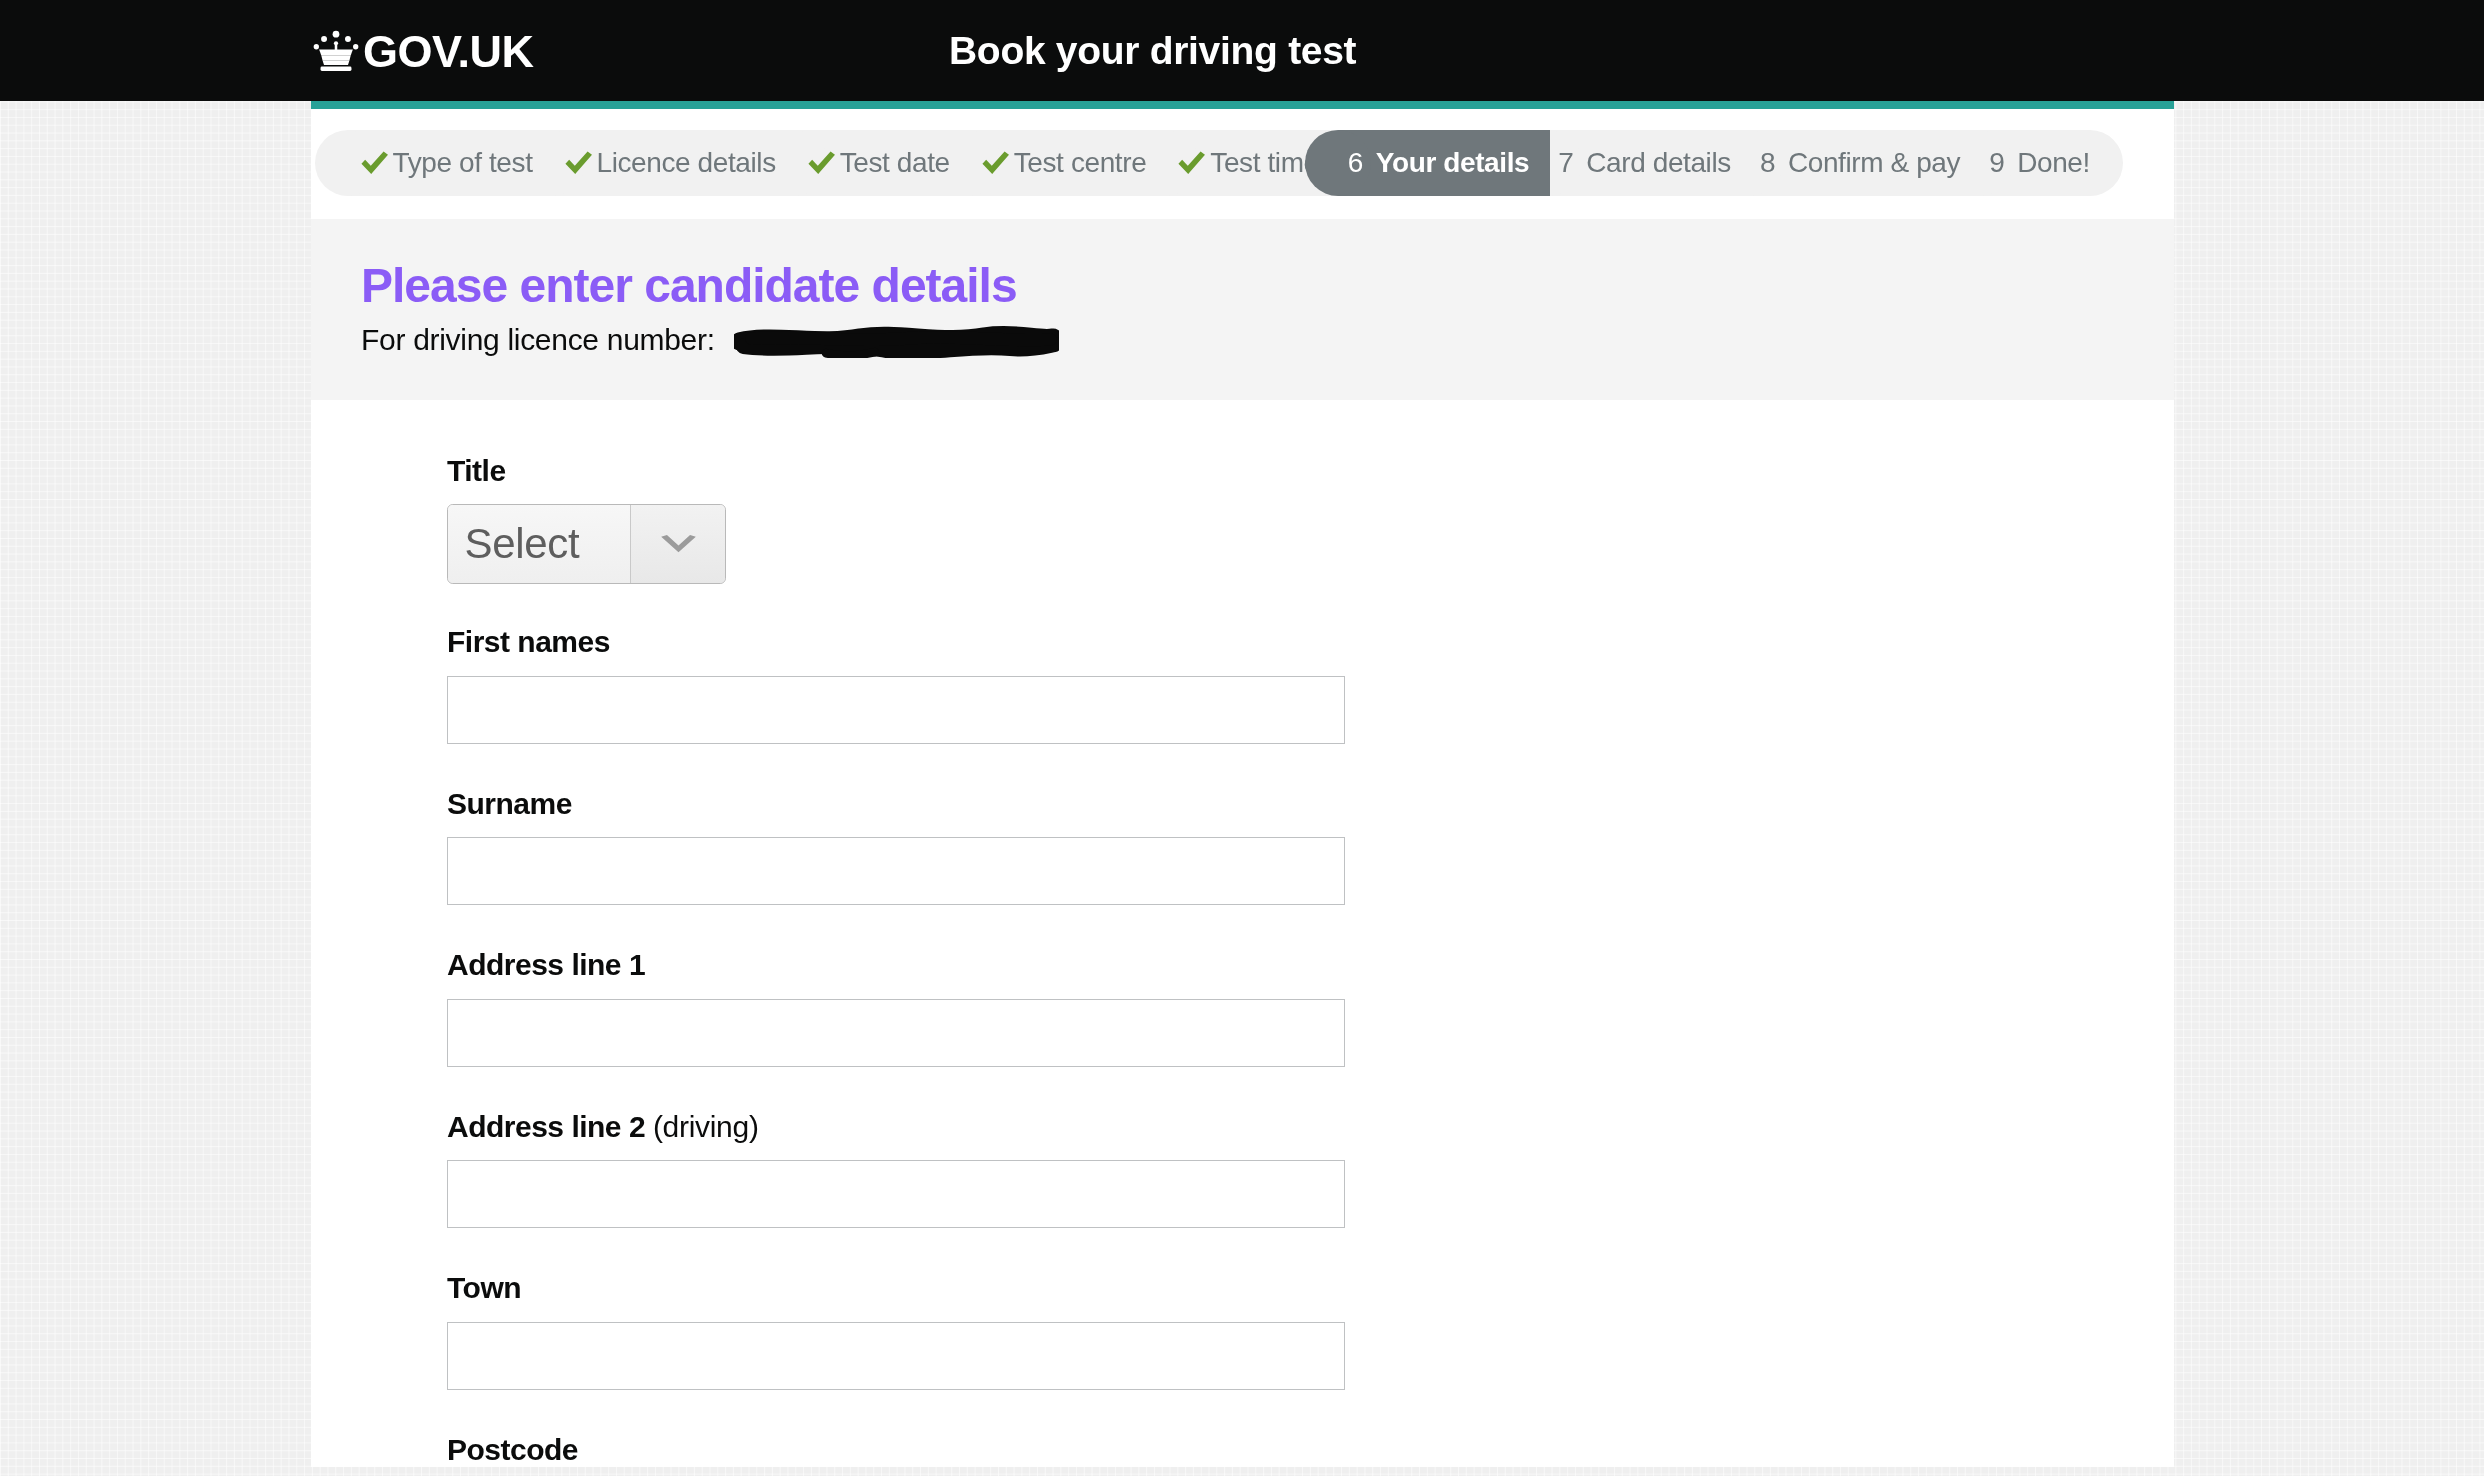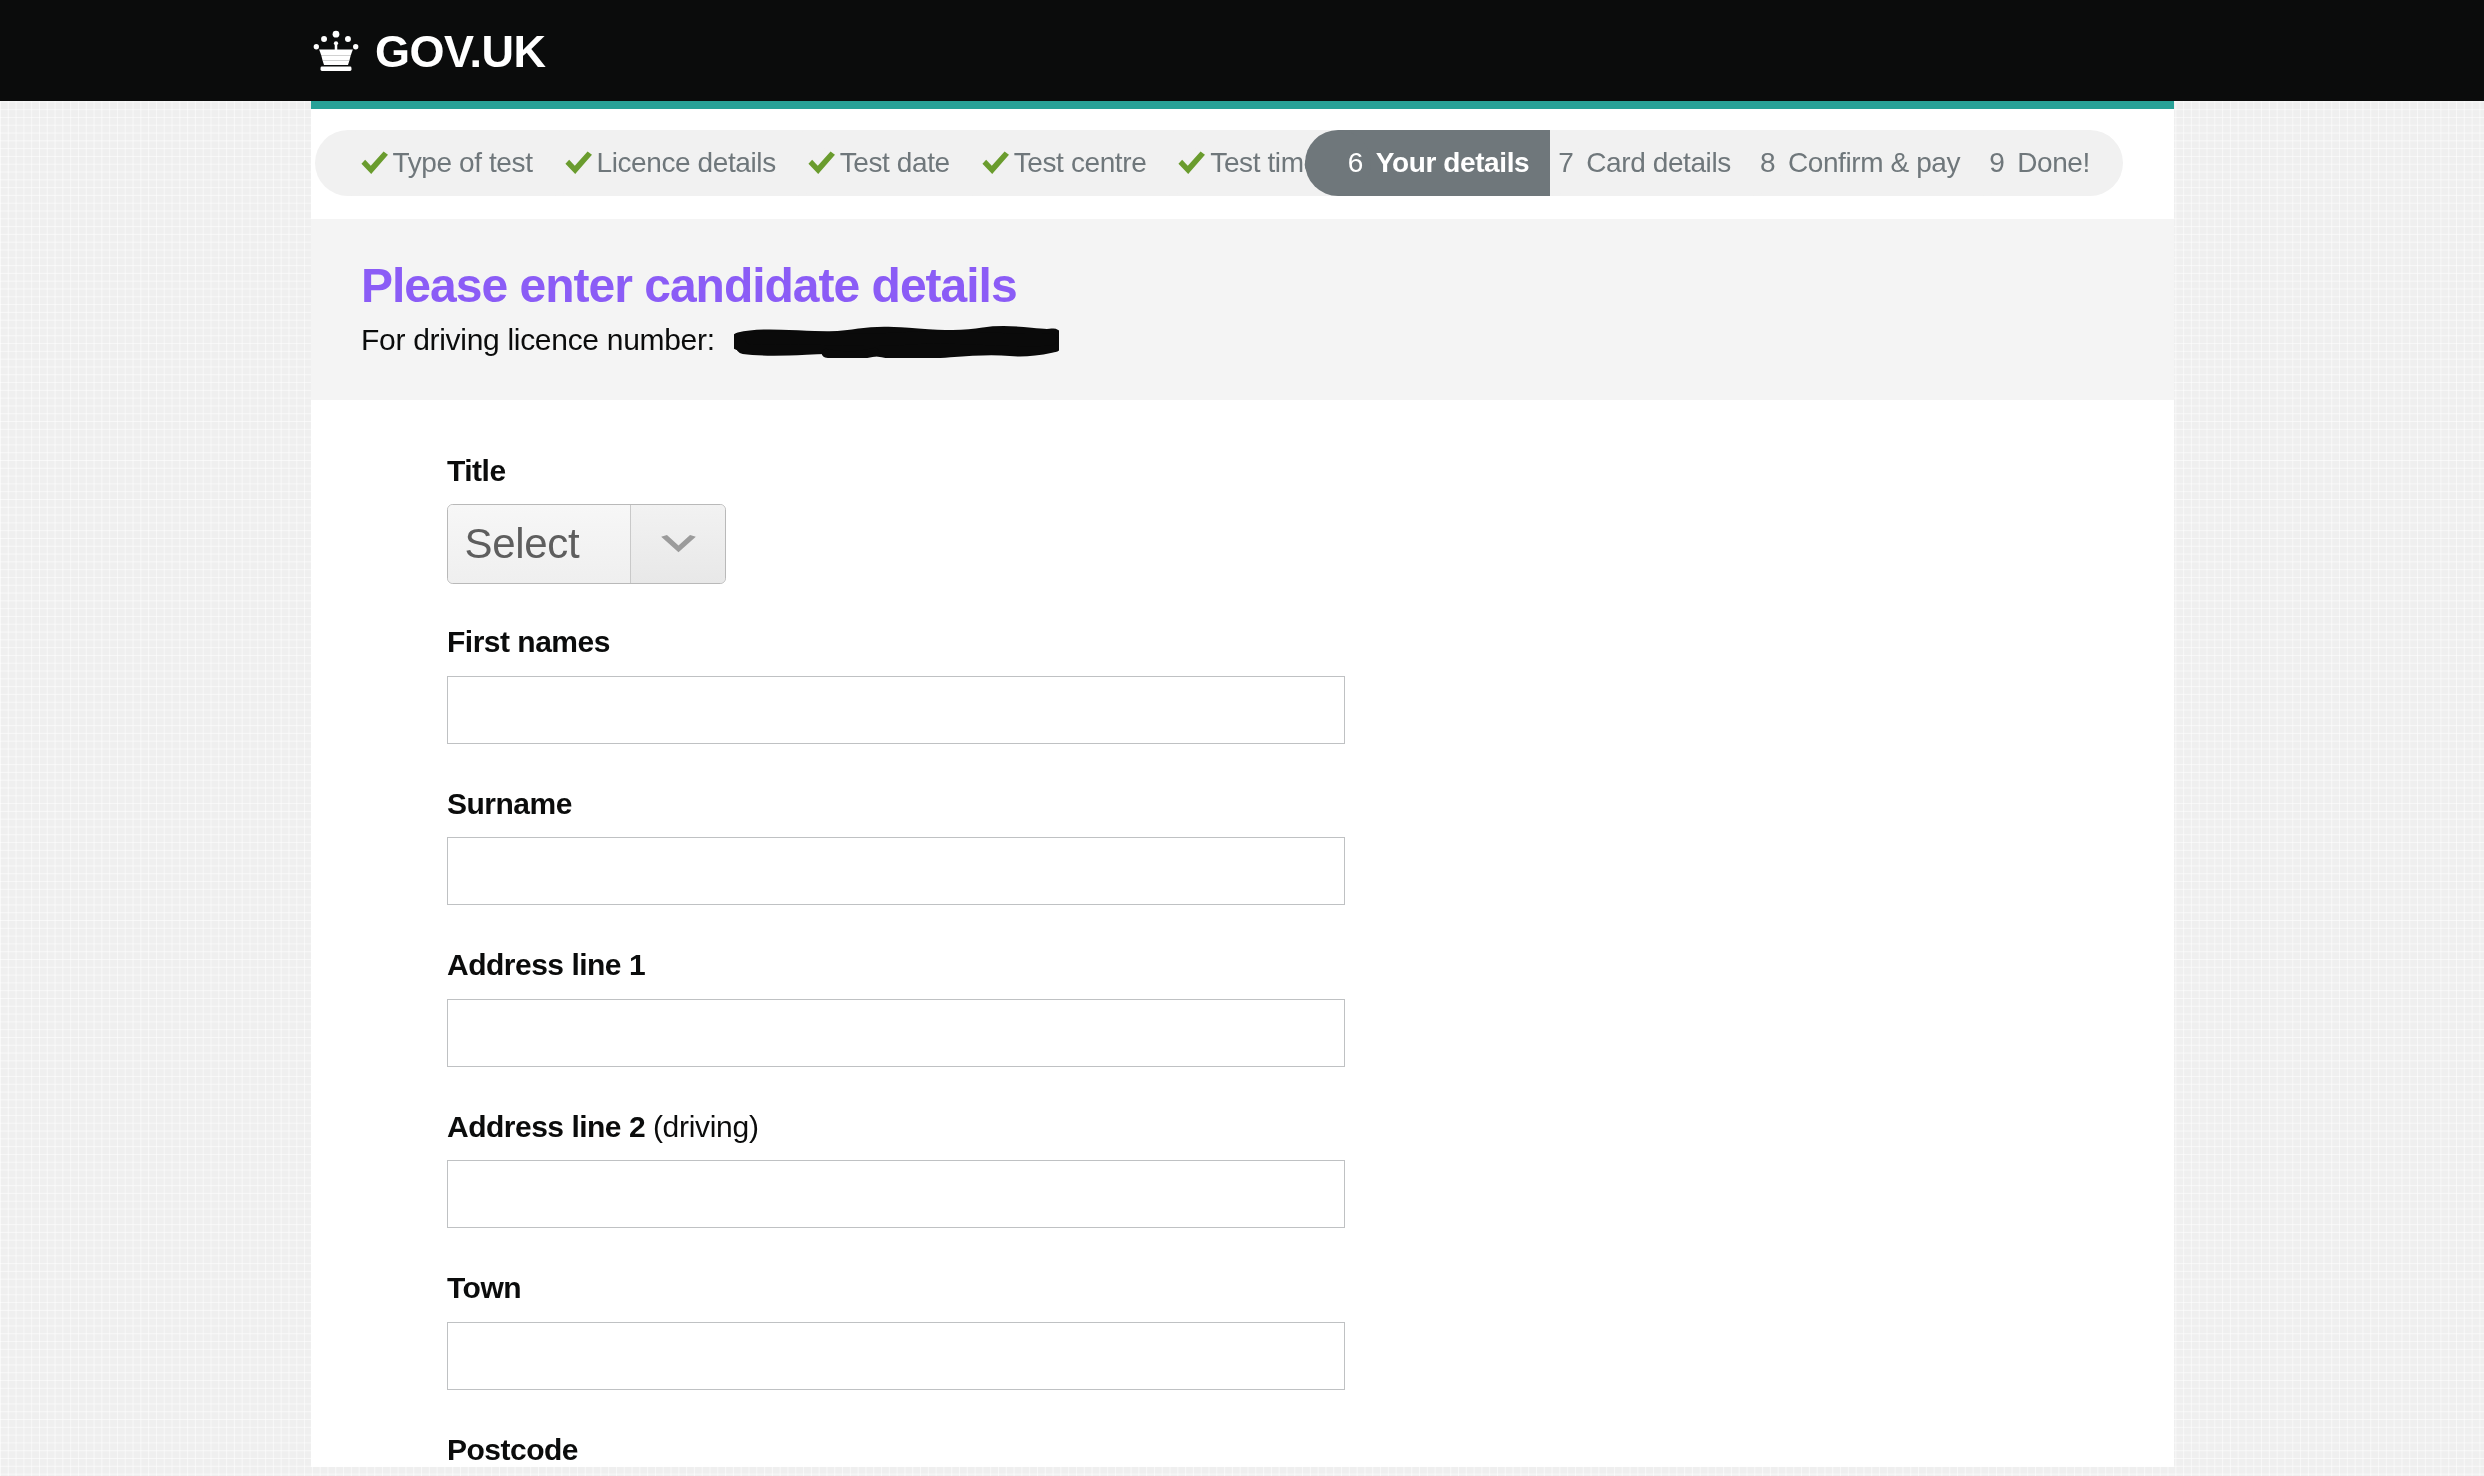--- a/index.html
+++ b/index.html
@@ -31,21 +31,21 @@
     height: 100%;
     position: relative;
   }
   .brand {
     position: absolute;
     left: 309px;
     top: 50%;
     transform: translateY(-50%);
     display: flex;
     align-items: center;
-    gap: 12px;
+    gap: 0;
     text-decoration: none;
   }
   .crown {
     width: 54px;
     height: 45px;
     display: block;
   }
   .brand-text {
     color: #ffffff;
     font-size: 45px;
@@ -267,20 +267,21 @@
             <path d="M6 15 L30 15 L28.5 19 L7.5 19 Z"></path>
             <path d="M7.5 19 L28.5 19 L27.5 23 L8.5 23 Z"></path>
             <path d="M8.5 23 L27.5 23 L26.5 26 L9.5 26 Z"></path>
             <rect x="7" y="27" width="22" height="3.2" rx="1"></rect>
             <rect x="17.1" y="11.5" width="1.8" height="4"></rect>
           </g>
         </svg>
       </span>
       <span class="brand-text">GOV.UK</span>
     </a>
+    <div class="service-name">Book your driving test</div>
   </div>
 </div>
 
 <div class="container">
 
   <div class="teal-bar"></div>
 
   <div class="stepper-wrap">
     <div class="stepper" id="stepper">
         <div class="step first" style="z-index: 40;">

